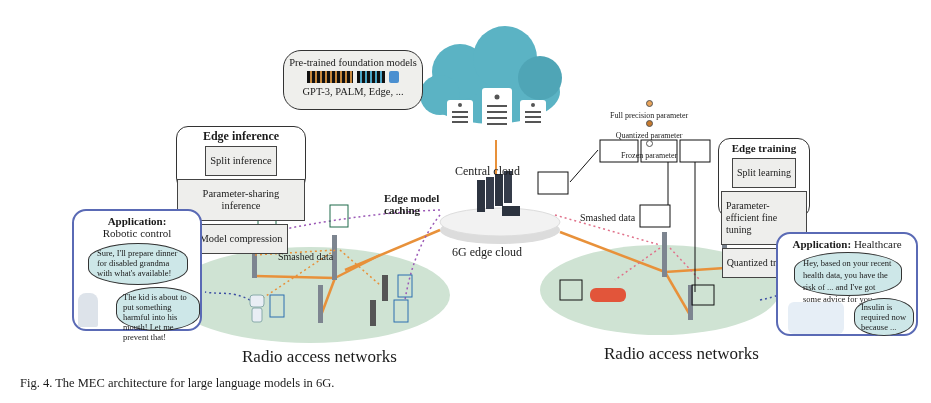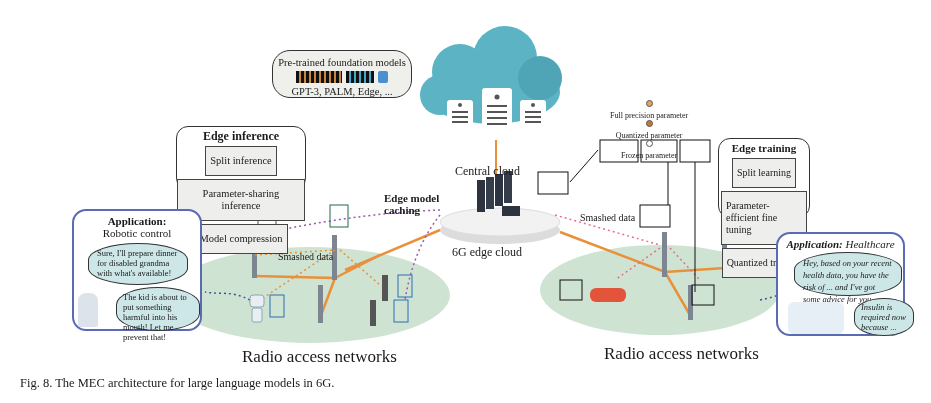--- a/index.html
+++ b/index.html
@@ -120,21 +120,21 @@
       <rect x="250" y="295" width="14" height="12" rx="3" fill="#e9eef5" stroke="#8aa"></rect>
       <rect x="252" y="308" width="10" height="14" rx="2" fill="#e9eef5" stroke="#8aa"></rect>
     </g>
 
   <g fill="#555">
       <rect x="382" y="275" width="6" height="26"></rect>
       <rect x="370" y="300" width="6" height="26"></rect>
     </g>
 </svg>
 
-<div class="box" style="left:272px;top:50px;width:140px;height:48px;background:#efefec;border-radius:18px;">
+<div class="box" style="left:283px;top:50px;width:140px;height:60px;background:#efefec;border-radius:18px;">
   <div style="font-size:10.5px;text-align:center;margin-top:6px;">Pre-trained foundation models</div>
   <div style="display:flex;justify-content:center;gap:4px;margin-top:3px;">
     <span style="width:46px;height:12px;background:repeating-linear-gradient(90deg,#111 0 3px,#c8893e 3px 5px);"></span>
     <span style="width:28px;height:12px;background:repeating-linear-gradient(90deg,#111 0 3px,#4aa6c8 3px 5px);"></span>
     <span style="width:10px;height:12px;background:#4a8fd0;border-radius:2px;"></span>
   </div>
   <div style="font-size:10.5px;text-align:center;margin-top:3px;">GPT-3,  PALM, Edge, ...</div>
 </div>
 
 <div class="abs lbl" style="left:455px;top:164px;font-size:12px;">Central cloud</div>
@@ -184,23 +184,23 @@
 <div class="app" style="left:72px;top:209px;width:130px;height:122px;">
   <div style="text-align:center;font-size:11px;line-height:12px;margin-top:4px;">
     <div style="font-weight:bold;">Application:</div>
     <div>Robotic control</div>
   </div>
   <div class="bubble" style="left:42px;top:76px;width:84px;height:44px;padding:4px 6px;font-size:8.5px;line-height:10px;">The kid is about to put something harmful into his mouth! Let me prevent that!</div>
   <div class="bubble" style="left:14px;top:32px;width:100px;height:42px;padding:4px 8px;font-size:8.5px;line-height:10px;">Sure, I'll prepare dinner for disabled grandma with what's available!</div>
   <div style="position:absolute;left:4px;top:82px;width:20px;height:34px;background:#dde3ea;border-radius:8px 8px 2px 2px;"></div>
 </div>
 
-<div class="app" style="left:776px;top:232px;width:129px;height:104px;font-style:italic;">
+<div class="app" style="left:776px;top:232px;width:142px;height:104px;">
   <div style="text-align:center;font-size:11px;margin-top:4px;">
     <span style="font-weight:bold;">Application:</span>
     <span>Healthcare</span>
   </div>
   <div class="bubble" style="left:16px;top:18px;width:108px;height:44px;padding:4px 8px;font-size:8.5px;line-height:12px;">Hey, based on your recent health data, you have the risk of ... and I've got some advice for you ...</div>
   <div class="bubble" style="left:76px;top:64px;width:60px;height:38px;padding:3px 6px;font-size:8.5px;line-height:10px;">Insulin is required now because ...</div>
   <div style="position:absolute;left:10px;top:68px;width:56px;height:32px;background:#e6eef6;border-radius:6px;"></div>
 </div>
 
-<div class="abs" style="left:20px;top:376px;font-size:12.5px;">Fig. 8.  The MEC architecture for large language models in 6G.</div>
+<div class="abs" style="left:20px;top:376px;font-size:12.5px;">Fig. 4.  The MEC architecture for large language models in 6G.</div>
 
 </body></html>

